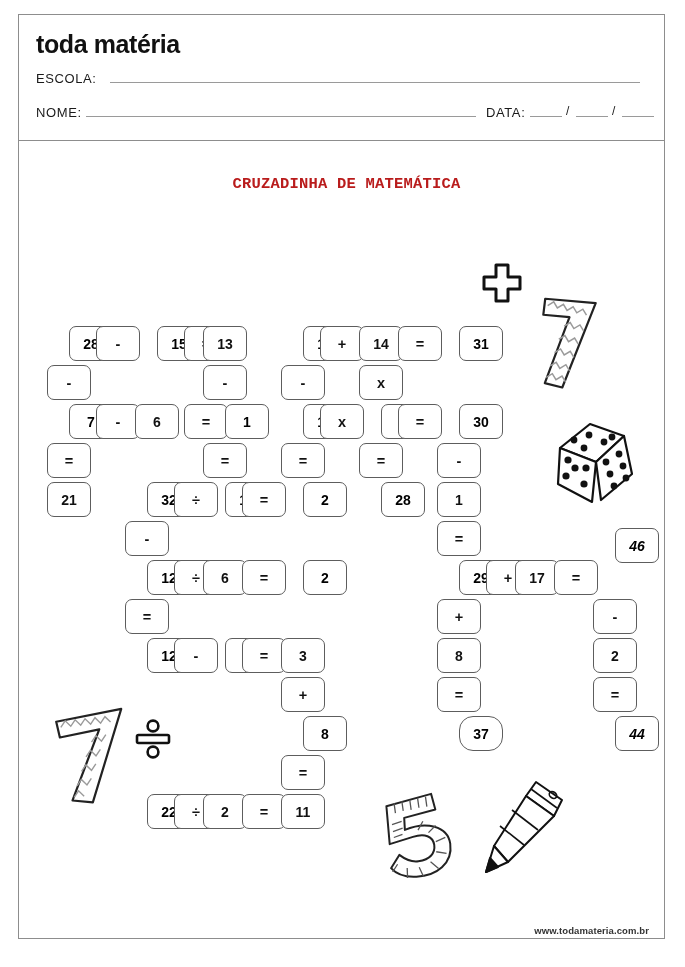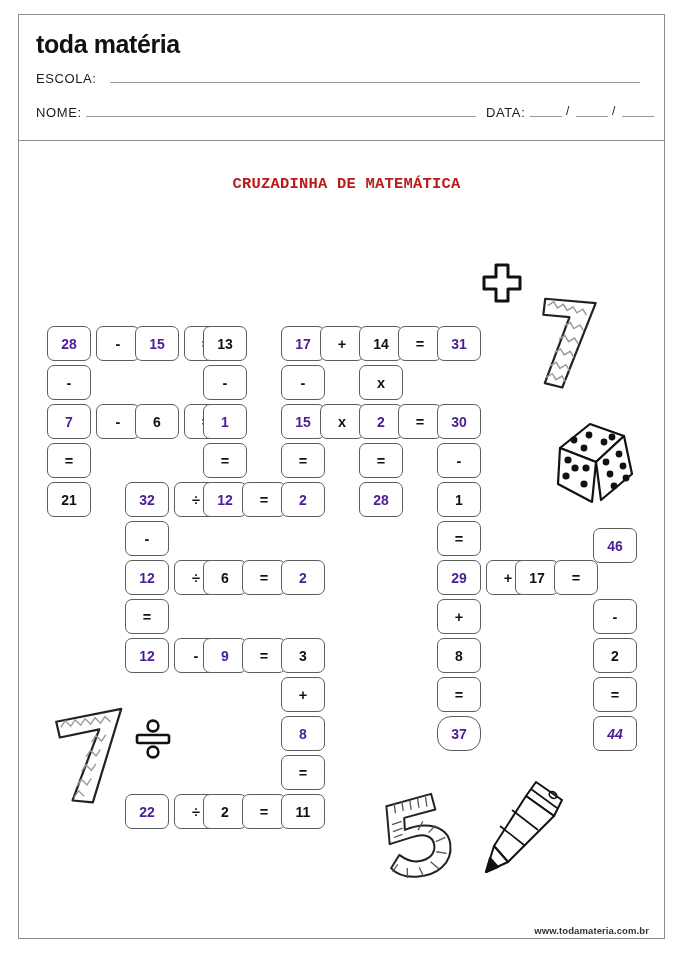--- a/index.html
+++ b/index.html
@@ -15,21 +15,21 @@
   .rule{position:absolute;border-bottom:1px solid #9a9a9a;height:0;}
 
   
   .title{position:absolute;left:4px;top:175px;width:685px;text-align:center;font-size:15.5px;font-weight:700;letter-spacing:.2px;color:#b91c1c;font-family:Liberation Mono, monospace;}
   .instr{position:absolute;left:44px;top:208px;width:575px;font-size:13.4px;line-height:1.5;color:#1a1a1a;}
 
   
   .grid{position:absolute;left:0;top:0;width:685px;height:967px;}
   .cell{position:absolute;width:44px;height:35px;border:1.3px solid #5d5d5d;border-radius:7px;background:#fff;
         display:flex;align-items:center;justify-content:center;font-size:14px;font-weight:700;box-sizing:border-box;}
-  .cell.blank{color:#4c1d95;}
+  .cell.blank{color:#000000;margin-left:22px;}
   .cell.given{color:#111;}
   .cell.op{color:#111;font-size:14.5px;}
 
   
   .deco{position:absolute;}
   .footer-url{position:absolute;right:36px;top:925px;font-size:9.5px;font-weight:700;color:#333;letter-spacing:.1px;}
 </style>
 </head>
 <body>
 
@@ -98,21 +98,21 @@
       <div class="cell op" style="left: 437px; top: 521px;">=</div>
       <div class="cell blank" style="left: 125px; top: 560px;">12</div>
       <div class="cell op" style="left: 174px; top: 560px;">÷</div>
       <div class="cell given" style="left: 203px; top: 560px;">6</div>
       <div class="cell op" style="left: 242px; top: 560px;">=</div>
       <div class="cell blank" style="left: 281px; top: 560px;">2</div>
       <div class="cell blank" style="left: 437px; top: 560px;">29</div>
       <div class="cell op" style="left: 486px; top: 560px;">+</div>
       <div class="cell given" style="left: 515px; top: 560px;">17</div>
       <div class="cell op" style="left: 554px; top: 560px;">=</div>
-      <div class="cell blank" style="left: 593px; top: 528px;">46</div>
+      <div class="cell blank" style="left: 593px; top: 528px; font-style: italic;">46</div>
       <div class="cell op" style="left: 125px; top: 599px;">=</div>
       <div class="cell op" style="left: 437px; top: 599px;">+</div>
       <div class="cell op" style="left: 593px; top: 599px;">-</div>
       <div class="cell blank" style="left: 125px; top: 638px;">12</div>
       <div class="cell op" style="left: 174px; top: 638px;">-</div>
       <div class="cell blank" style="left: 203px; top: 638px;">9</div>
       <div class="cell op" style="left: 242px; top: 638px;">=</div>
       <div class="cell given" style="left: 281px; top: 638px;">3</div>
       <div class="cell given" style="left: 437px; top: 638px;">8</div>
       <div class="cell given" style="left: 593px; top: 638px;">2</div>

